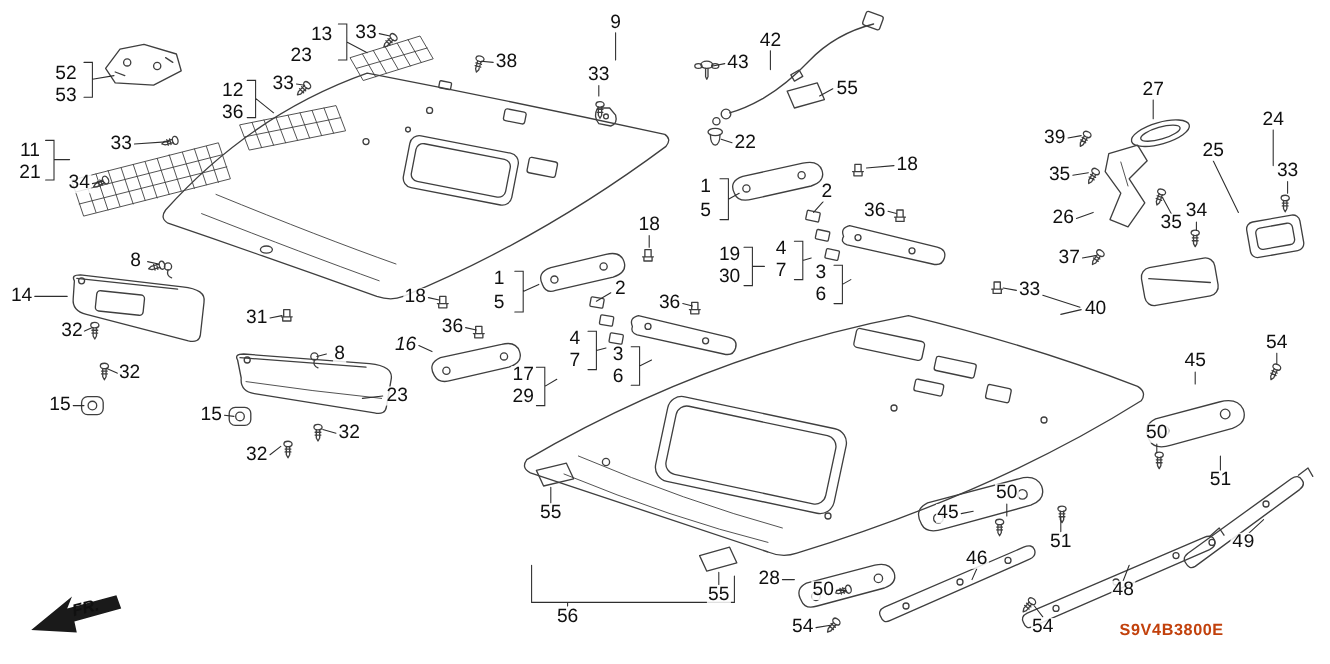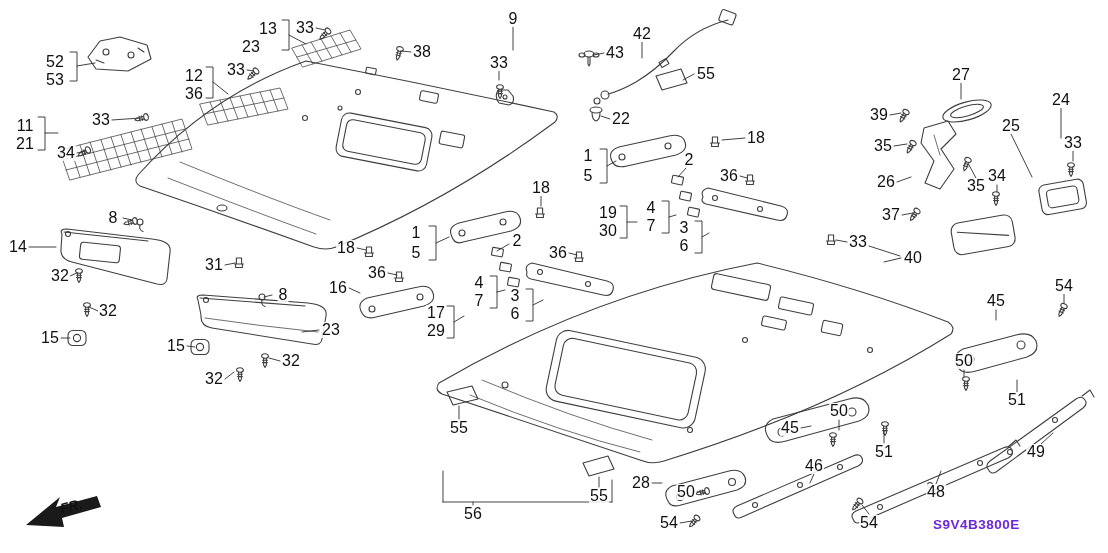--- a/index.html
+++ b/index.html
@@ -8,21 +8,21 @@
   .art{position:absolute;left:0;top:0}
   .ln{fill:none;stroke:#3f3f3f;stroke-width:1.1;stroke-linecap:round;stroke-linejoin:round}
   .thin{stroke-width:0.75}
   .ld{fill:none;stroke:#2e2e2e;stroke-width:0.9;stroke-linecap:round}
   .fillc{fill:#1a1a1a;stroke:none}
   #callouts{position:absolute;left:0;top:0;width:100%;height:100%}
   .callout{position:absolute;transform:translate(-50%,-50%);font-size:16px;font-weight:400;
            color:#101010;background:rgba(255,255,255,.85);line-height:1;padding:0 1px;
            white-space:nowrap;cursor:pointer}
   .code{position:absolute;left:933px;top:517px;font-size:13.5px;font-weight:700;
-        color:#6d28d9;letter-spacing:.5px}
+        color:#c2410c;letter-spacing:.5px}
   .fr{position:absolute;left:60px;top:498px;font-size:14px;font-weight:700;font-style:italic;
       color:#101010;transform:rotate(-14deg)}
 </style>
 </head>
 <body>
 
 <div class="stage">
 
 <svg class="art" width="1108" height="553" viewBox="0 0 1108 553">
   <defs>
@@ -361,21 +361,21 @@
       <div class="callout" style="left: 1011px; top: 126px;">25</div>
       <div class="callout" style="left: 1073px; top: 143px;">33</div>
       <div class="callout" style="left: 997px; top: 176px;">34</div>
       <div class="callout" style="left: 891px; top: 215px;">37</div>
       <div class="callout" style="left: 541px; top: 188px;">18</div>
       <div class="callout" style="left: 416px; top: 233px;">1</div>
       <div class="callout" style="left: 416px; top: 253px;">5</div>
       <div class="callout" style="left: 346px; top: 248px;">18</div>
       <div class="callout" style="left: 517px; top: 241px;">2</div>
       <div class="callout" style="left: 377px; top: 273px;">36</div>
-      <div class="callout" style="left: 338px; top: 288px;">16</div>
+      <div class="callout" style="left: 338px; top: 288px; font-style: italic;">16</div>
       <div class="callout" style="left: 479px; top: 283px;">4</div>
       <div class="callout" style="left: 479px; top: 301px;">7</div>
       <div class="callout" style="left: 515px; top: 296px;">3</div>
       <div class="callout" style="left: 515px; top: 314px;">6</div>
       <div class="callout" style="left: 436px; top: 313px;">17</div>
       <div class="callout" style="left: 436px; top: 331px;">29</div>
       <div class="callout" style="left: 558px; top: 253px;">36</div>
       <div class="callout" style="left: 113px; top: 218px;">8</div>
       <div class="callout" style="left: 18px; top: 247px;">14</div>
       <div class="callout" style="left: 60px; top: 276px;">32</div>
@@ -386,21 +386,21 @@
       <div class="callout" style="left: 331px; top: 330px;">23</div>
       <div class="callout" style="left: 176px; top: 346px;">15</div>
       <div class="callout" style="left: 214px; top: 379px;">32</div>
       <div class="callout" style="left: 291px; top: 361px;">32</div>
       <div class="callout" style="left: 858px; top: 242px;">33</div>
       <div class="callout" style="left: 913px; top: 258px;">40</div>
       <div class="callout" style="left: 996px; top: 301px;">45</div>
       <div class="callout" style="left: 1064px; top: 286px;">54</div>
       <div class="callout" style="left: 964px; top: 361px;">50</div>
       <div class="callout" style="left: 1017px; top: 400px;">51</div>
-      <div class="callout" style="left: 1036px; top: 452px;">49</div>
+      <div class="callout" style="left: 1036px; top: 452px; font-family: Liberation Mono, monospace;">49</div>
       <div class="callout" style="left: 790px; top: 428px;">45</div>
       <div class="callout" style="left: 839px; top: 411px;">50</div>
       <div class="callout" style="left: 884px; top: 452px;">51</div>
       <div class="callout" style="left: 641px; top: 483px;">28</div>
       <div class="callout" style="left: 686px; top: 492px;">50</div>
       <div class="callout" style="left: 814px; top: 466px;">46</div>
       <div class="callout" style="left: 936px; top: 492px;">48</div>
       <div class="callout" style="left: 669px; top: 523px;">54</div>
       <div class="callout" style="left: 869px; top: 523px;">54</div>
       <div class="callout" style="left: 459px; top: 428px;">55</div>

